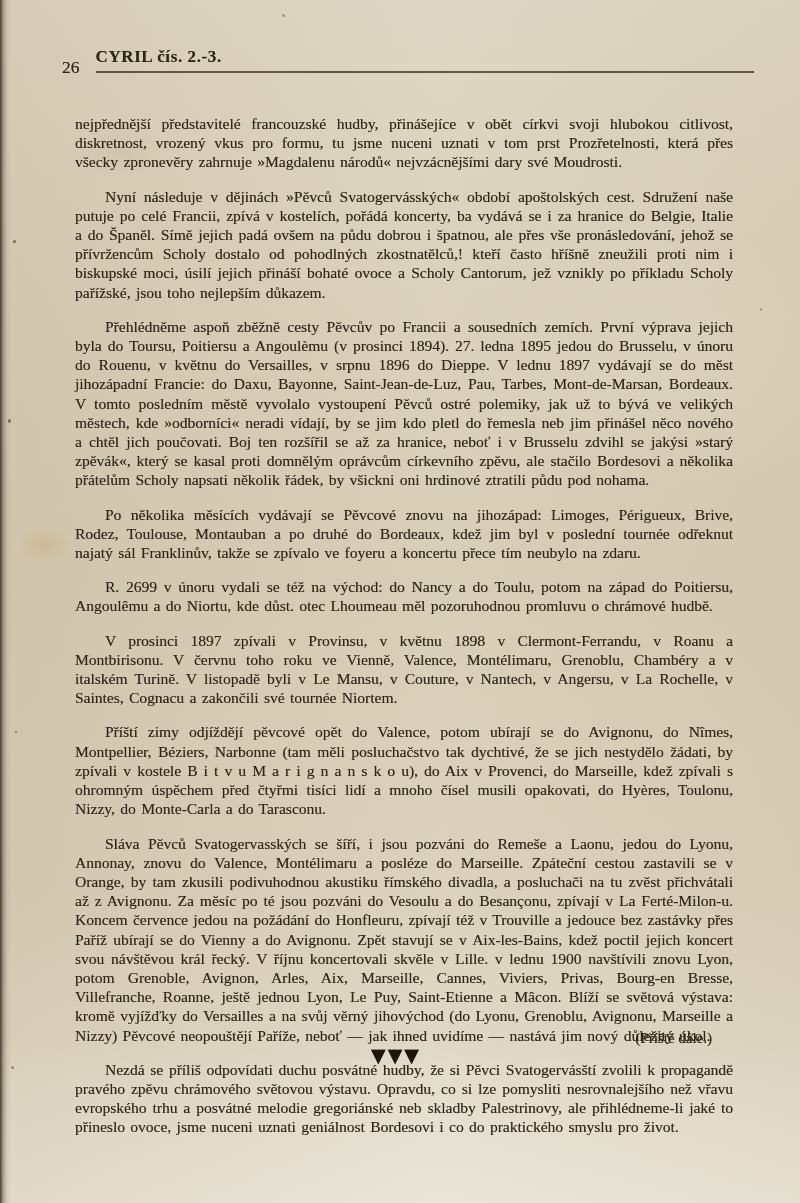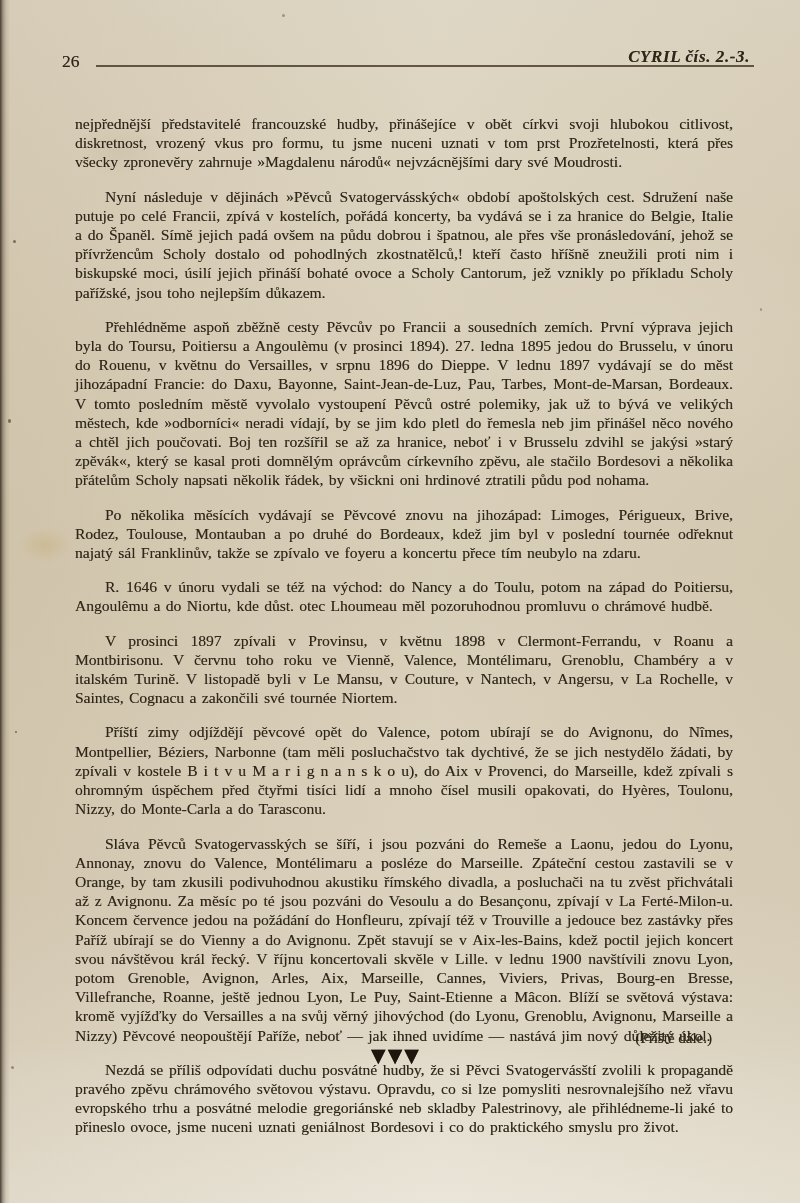--- a/index.html
+++ b/index.html
@@ -37,22 +37,22 @@
     position:absolute;top:48px;left:62px;right:46px;
     display:flex;align-items:flex-end;
   }
   .page-num{
     font-size:17.5px;padding-right:16px;line-height:1;
     transform:translateY(3px);
     text-shadow:0 0 0.5px rgba(46,38,25,0.6);
   }
   .rule{
     flex:1;border-bottom:2.5px solid rgba(64,50,33,0.78);
-    display:flex;justify-content:flex-end;
-    font-style:italic;
+    display:flex;
+    padding-bottom:6px;
   }
   .issue{
     font-weight:bold;font-size:17px;line-height:1;letter-spacing:0.6px;
     text-shadow:0 0 0.5px rgba(46,38,25,0.5);
     padding-right:4px;
   }
 
   .body{
     position:absolute;top:99px;left:60px;right:52px;
     font-size:15.5px;line-height:19.2px;
@@ -93,21 +93,21 @@
     <div class="rule">
       <span class="issue">CYRIL čís. 2.-3.</span>
     </div>
   </header>
 
   <main class="body" id="article-body">
       <p class="para">nejpřednější představitelé francouzské hudby, přinášejíce v obět církvi svoji hlubokou citlivost, diskretnost, vrozený vkus pro formu, tu jsme nuceni uznati v tom prst Prozřetelnosti, která přes všecky zpronevěry zahrnuje »Magdalenu národů« nejvzácnějšími dary své Moudrosti.</p>
       <p class="para indent">Nyní následuje v dějinách »Pěvců Svatogervásských« období apoštolských cest. Sdružení naše putuje po celé Francii, zpívá v kostelích, pořádá koncerty, ba vydává se i za hranice do Belgie, Italie a do Španěl. Símě jejich padá ovšem na půdu dobrou i špatnou, ale přes vše pronásledování, jehož se přívržencům Scholy dostalo od pohodlných zkostnatělců,! kteří často hříšně zneužili proti nim i biskupské moci, úsilí jejich přináší bohaté ovoce a Scholy Cantorum, jež vznikly po příkladu Scholy pařížské, jsou toho nejlepším důkazem.</p>
       <p class="para indent">Přehlédněme aspoň zběžně cesty Pěvcův po Francii a sousedních zemích. První výprava jejich byla do Toursu, Poitiersu a Angoulèmu (v prosinci 1894). 27. ledna 1895 jedou do Brusselu, v únoru do Rouenu, v květnu do Versailles, v srpnu 1896 do Dieppe. V lednu 1897 vydávají se do měst jihozápadní Francie: do Daxu, Bayonne, Saint-Jean-de-Luz, Pau, Tarbes, Mont-de-Marsan, Bordeaux. V tomto posledním městě vyvolalo vystoupení Pěvců ostré polemiky, jak už to bývá ve velikých městech, kde »odborníci« neradi vídají, by se jim kdo pletl do řemesla neb jim přinášel něco nového a chtěl jich poučovati. Boj ten rozšířil se až za hranice, neboť i v Brusselu zdvihl se jakýsi »starý zpěvák«, který se kasal proti domnělým oprávcům církevního zpěvu, ale stačilo Bordesovi a několika přátelům Scholy napsati několik řádek, by všickni oni hrdinové ztratili půdu pod nohama.</p>
       <p class="para indent">Po několika měsících vydávají se Pěvcové znovu na jihozápad: Limoges, Périgueux, Brive, Rodez, Toulouse, Montauban a po druhé do Bordeaux, kdež jim byl v poslední tournée odřeknut najatý sál Franklinův, takže se zpívalo ve foyeru a koncertu přece tím neubylo na zdaru.</p>
-      <p class="para indent">R. 1646 v únoru vydali se též na východ: do Nancy a do Toulu, potom na západ do Poitiersu, Angoulêmu a do Niortu, kde důst. otec Lhoumeau měl pozoruhodnou promluvu o chrámové hudbě.</p>
+      <p class="para indent">R. 2699 v únoru vydali se též na východ: do Nancy a do Toulu, potom na západ do Poitiersu, Angoulêmu a do Niortu, kde důst. otec Lhoumeau měl pozoruhodnou promluvu o chrámové hudbě.</p>
       <p class="para indent">V prosinci 1897 zpívali v Provinsu, v květnu 1898 v Clermont-Ferrandu, v Roanu a Montbirisonu. V červnu toho roku ve Vienně, Valence, Montélimaru, Grenoblu, Chambéry a v italském Turině. V listopadě byli v Le Mansu, v Couture, v Nantech, v Angersu, v La Rochelle, v Saintes, Cognacu a zakončili své tournée Niortem.</p>
       <p class="para indent">Příští zimy odjíždějí pěvcové opět do Valence, potom ubírají se do Avignonu, do Nîmes, Montpellier, Béziers, Narbonne (tam měli posluchačstvo tak dychtivé, že se jich nestydělo žádati, by zpívali v kostele B i t v u  M a r i g n a n s k o u), do Aix v Provenci, do Marseille, kdež zpívali s ohromným úspěchem před čtyřmi tisíci lidí a mnoho čísel musili opakovati, do Hyères, Toulonu, Nizzy, do Monte-Carla a do Tarasconu.</p>
       <p class="para indent">Sláva Pěvců Svatogervasských se šíří, i jsou pozváni do Remeše a Laonu, jedou do Lyonu, Annonay, znovu do Valence, Montélimaru a posléze do Marseille. Zpáteční cestou zastavili se v Orange, by tam zkusili podivuhodnou akustiku římského divadla, a posluchači na tu zvěst přichvátali až z Avignonu. Za měsíc po té jsou pozváni do Vesoulu a do Besançonu, zpívají v La Ferté-Milon-u. Koncem července jedou na požádání do Honfleuru, zpívají též v Trouville a jedouce bez zastávky přes Paříž ubírají se do Vienny a do Avignonu. Zpět stavují se v Aix-les-Bains, kdež poctil jejich koncert svou návštěvou král řecký. V říjnu koncertovali skvěle v Lille. v lednu 1900 navštívili znovu Lyon, potom Grenoble, Avignon, Arles, Aix, Marseille, Cannes, Viviers, Privas, Bourg-en Bresse, Villefranche, Roanne, ještě jednou Lyon, Le Puy, Saint-Etienne a Mâcon. Blíží se světová výstava: kromě vyjížďky do Versailles a na svůj věrný jihovýchod (do Lyonu, Grenoblu, Avignonu, Marseille a Nizzy) Pěvcové neopouštějí Paříže, neboť — jak ihned uvidíme — nastává jim nový důležitý úkol.</p>
       <p class="para indent">Nezdá se příliš odpovídati duchu posvátné hudby, že si Pěvci Svatogervásští zvolili k propagandě pravého zpěvu chrámového světovou výstavu. Opravdu, co si lze pomysliti nesrovnalejšího než vřavu evropského trhu a posvátné melodie gregoriánské neb skladby Palestrinovy, ale přihlédneme-li jaké to přineslo ovoce, jsme nuceni uznati geniálnost Bordesovi i co do praktického smyslu pro život.</p>
     </main>
 
   <div class="footer-row">
     <span class="note">(Příště dále.)</span>
     <span class="triangles">▼▼▼</span>
   </div>

